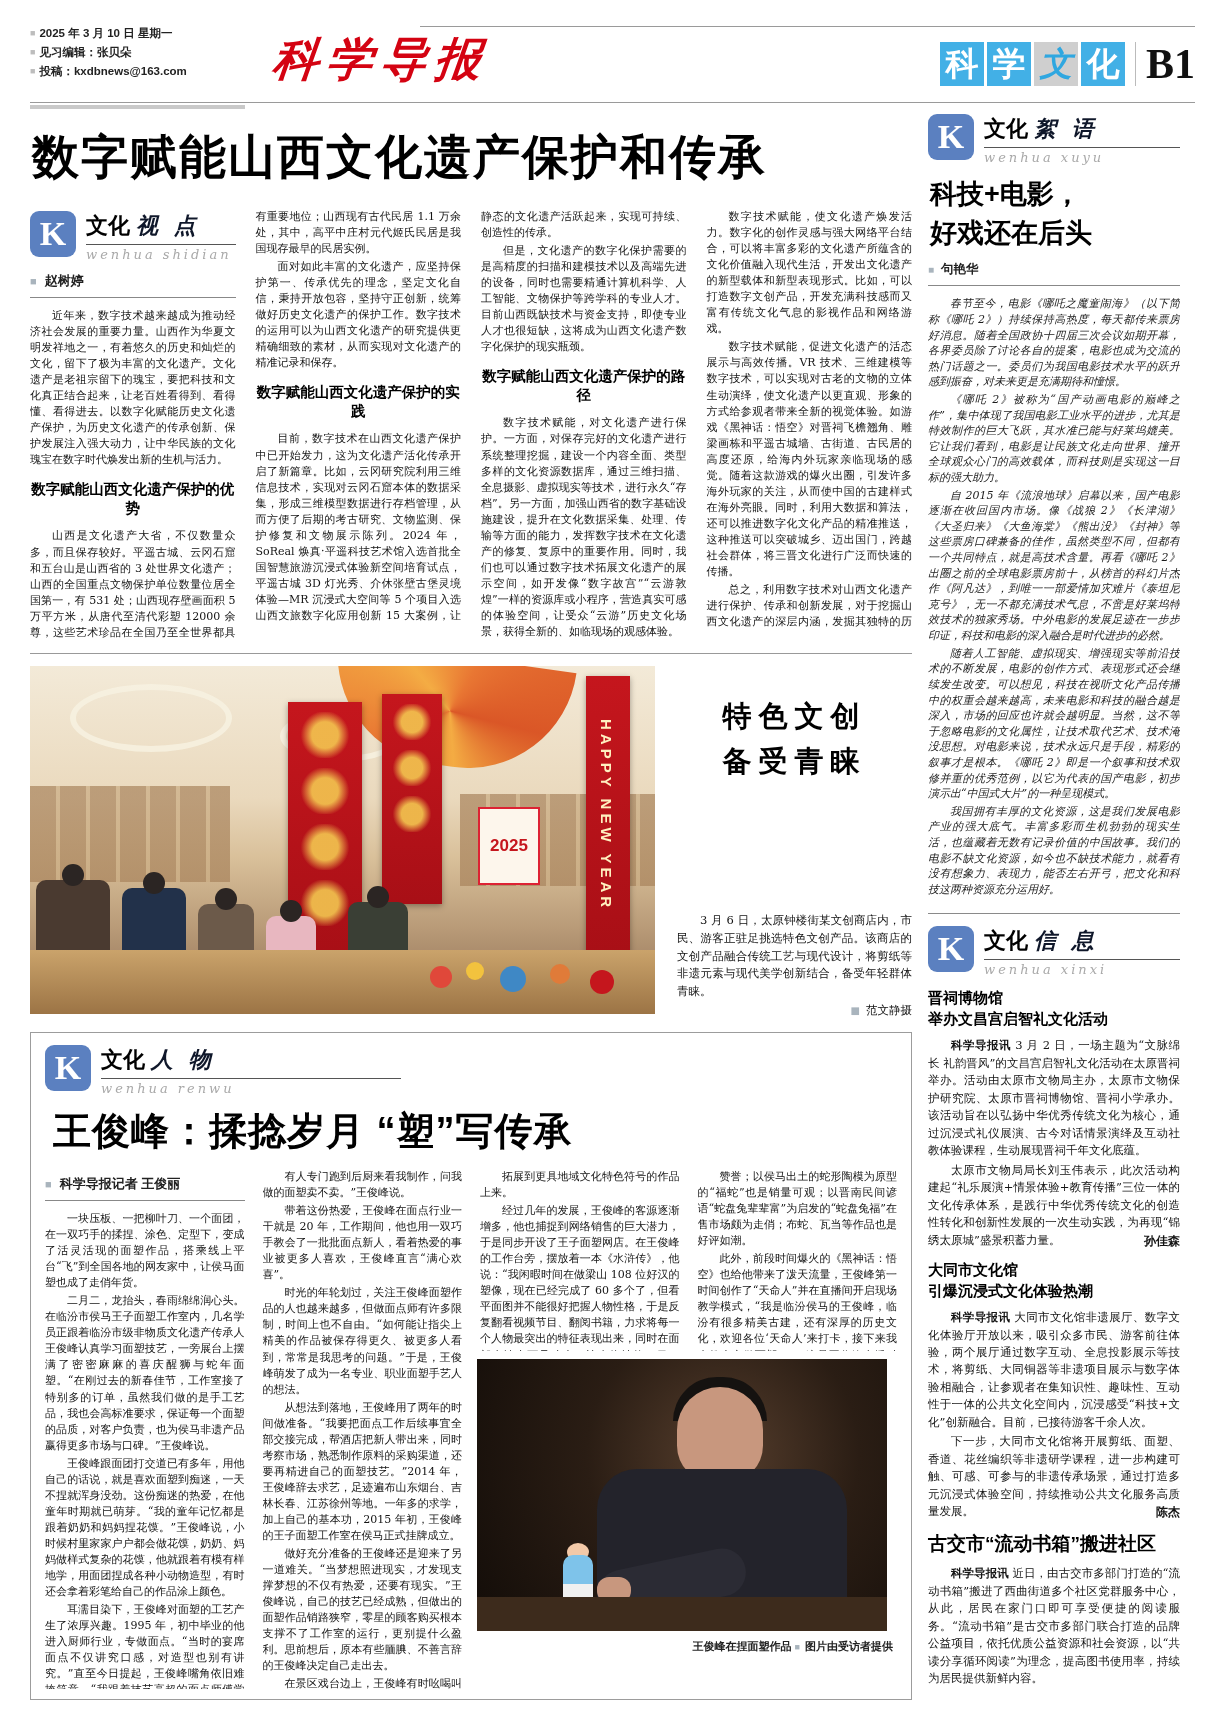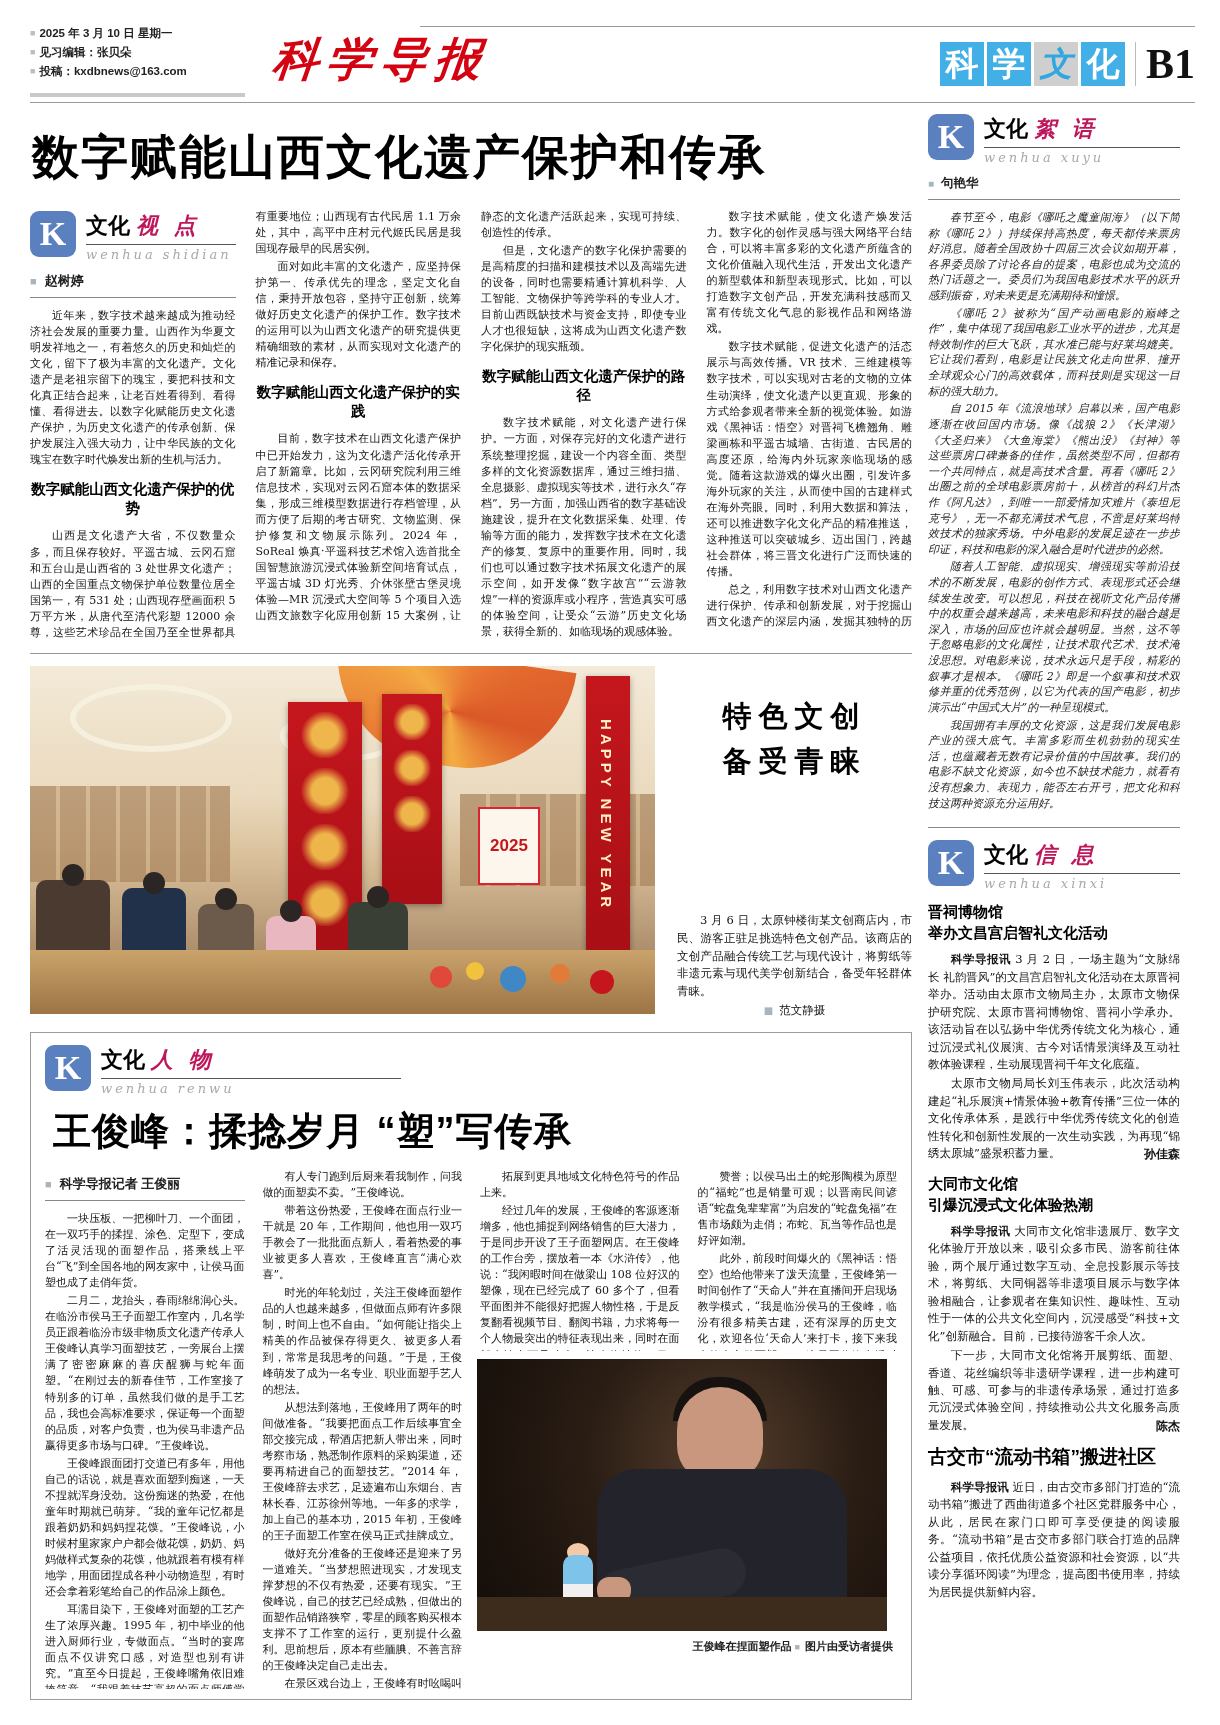--- a/index.html
+++ b/index.html
@@ -3,21 +3,21 @@
 <meta charset="utf-8">
 <style>
   html,body{margin:0;padding:0;background:#e8e8e8;}
   .page{position:relative;width:1220px;height:1725px;margin:0 auto;background:#ffffff;overflow:hidden;
         font-family:"DejaVu Serif","Liberation Serif",serif;color:#111;}
   .inner{padding:24px 25px 0 30px;display:flex;flex-direction:column;height:100%;box-sizing:border-box;}
 
   
   .hdr{display:flex;align-items:flex-start;position:relative;height:80px;}
   .hdr-info{width:215px;font-family:"Liberation Sans",sans-serif;font-size:11.5px;font-weight:bold;color:#222;
-            border-bottom:4px solid #c9c9c9;padding-bottom:12px;line-height:1.65;}
+            border-bottom:4px solid #c9c9c9;padding-bottom:24px;line-height:1.65;}
   .hdr-info .ln::before{content:"■";color:#bdbdbd;font-size:9px;margin-right:4px;vertical-align:1px;}
   .masthead{flex:1;text-align:left;padding-left:28px;}
   .masthead .mast{font-family:"DejaVu Serif",serif;font-style:italic;font-weight:bold;font-size:46px;
                   color:#d40312;letter-spacing:8px;line-height:70px;transform:skewX(-6deg);display:inline-block;}
   .hdr-topline{position:absolute;left:390px;right:0;top:2px;border-top:1px solid #9a9a9a;}
   .hdr-botline{position:absolute;left:0;right:0;top:78px;border-top:1px solid #9a9a9a;}
   .banner{display:flex;align-items:center;gap:3px;margin-top:18px;}
   .banner .ch{width:44px;height:44px;background:#42b0e6;color:#fff;font-family:"Liberation Sans",sans-serif;
               font-weight:bold;font-size:33px;display:flex;align-items:center;justify-content:center;}
   .banner .ch:nth-of-type(3){background:#cfcfcf;color:#2fa7e0;font-family:"DejaVu Serif",serif;font-style:italic;}
@@ -30,21 +30,21 @@
   .sidecol{width:252px;margin-left:16px;}
 
   
   .badge{break-inside:avoid;margin:2px 0 10px 0;}
   .badge-row{display:flex;align-items:flex-start;}
   .kbox{width:46px;height:46px;border-radius:9px;background:#5b80c0;color:#fff;flex:none;
         font-family:"Liberation Serif",serif;font-weight:bold;font-size:34px;display:flex;align-items:center;justify-content:center;}
   .btxt{margin-left:10px;flex:1;}
   .btitle{border-bottom:1px solid #555;padding-bottom:3px;display:flex;align-items:baseline;gap:6px;}
   .bmain{font-family:"Liberation Sans",sans-serif;font-weight:bold;font-size:22px;color:#000;}
-  .baccent{font-family:"DejaVu Serif",serif;font-style:italic;font-weight:bold;font-size:22px;color:#be185d;letter-spacing:4px;}
+  .baccent{font-family:"DejaVu Serif",serif;font-style:italic;font-weight:bold;font-size:22px;color:#0f172a;letter-spacing:4px;}
   .bpinyin{font-family:"DejaVu Serif",serif;font-style:italic;font-size:13px;color:#a9a9a9;letter-spacing:3px;margin-top:2px;}
 
   
   .headline1{font-family:"Liberation Sans",sans-serif;font-weight:bold;font-size:47px;letter-spacing:2px;
              color:#000;margin:14px 0 20px 2px;white-space:nowrap;}
   .a1body{columns:4;column-gap:20px;height:432px;overflow:hidden;}
   .p{font-size:11px;line-height:1.46;text-align:justify;text-indent:2em;margin:0 0 2px 0;color:#141414;}
   .subhead{font-family:"Liberation Sans",sans-serif;font-weight:bold;font-size:14.5px;text-align:center;
            margin:12px 0 10px 0;break-inside:avoid;color:#000;}
   .byline{font-family:"Liberation Sans",sans-serif;font-weight:bold;font-size:13px;color:#222;
@@ -63,21 +63,21 @@
   .banner-en{position:absolute;writing-mode:vertical-rl;color:#fff0c0;font-family:"Liberation Sans",sans-serif;
              font-weight:bold;font-size:15px;letter-spacing:4px;text-align:center;}
   .poster{position:absolute;background:#fdf6ec;border:2px solid #d23;color:#c5161d;font-family:"Liberation Sans",sans-serif;
           font-weight:bold;display:flex;align-items:center;justify-content:center;}
   .person{position:absolute;border-radius:10px 10px 4px 4px;}
   .person::before{content:"";position:absolute;top:-16px;left:50%;transform:translateX(-50%);
                   width:22px;height:22px;border-radius:50%;background:#2b2523;}
   .tablefront{position:absolute;bottom:0;left:0;right:0;height:64px;
       background:linear-gradient(#caa36b,#9c7445),radial-gradient(circle 6px at 20px 20px,#e34,transparent);}
   .dot{position:absolute;border-radius:50%;}
-  .photo1-side{flex:1;display:flex;flex-direction:column;padding-left:22px;align-items:center;}
+  .photo1-side{flex:1;display:flex;flex-direction:column;padding-left:22px;}
   .ph-title{font-family:"Liberation Sans",sans-serif;font-weight:bold;font-size:29px;letter-spacing:7px;
             text-align:center;line-height:1.55;margin-top:28px;color:#000;}
   .ph-caption{margin-top:auto;font-size:11.5px;line-height:1.55;text-align:justify;text-indent:2em;color:#141414;}
   .ph-credit{text-align:right;font-size:11.5px;margin-top:2px;}
   .ph-credit::before{content:"■";color:#a9b4bd;font-size:10px;margin-right:6px;}
 
   
   .a2box{margin-top:14px;border:1px solid #9c9c9c;padding:10px 14px 12px 14px;position:relative;height:668px;box-sizing:border-box;}
   .headline2{font-family:"Liberation Sans",sans-serif;font-weight:bold;font-size:38px;letter-spacing:1px;
              margin:4px 0 12px 8px;color:#000;white-space:nowrap;}
@@ -303,20 +303,24 @@
             <div class="kbox">K</div>
             <div class="btxt">
               <div class="btitle">
                 <span class="bmain">文化</span>
                 <span class="baccent">絮 语</span>
               </div>
               <div class="bpinyin">wenhua xuyu</div>
             </div>
           </div>
         </div>
+        <div class="s-title">
+          <div>科技+电影，</div>
+          <div>好戏还在后头</div>
+        </div>
         <div class="s-byline">句艳华</div>
         <div class="s-essay">
 
         <p class="kai">春节至今，电影《哪吒之魔童闹海》（以下简称《哪吒 2》）持续保持高热度，每天都传来票房好消息。随着全国政协十四届三次会议如期开幕，各界委员除了讨论各自的提案，电影也成为交流的热门话题之一。委员们为我国电影技术水平的跃升感到振奋，对未来更是充满期待和憧憬。</p>
             <p class="kai">《哪吒 2》被称为“国产动画电影的巅峰之作”，集中体现了我国电影工业水平的进步，尤其是特效制作的巨大飞跃，其水准已能与好莱坞媲美。它让我们看到，电影是让民族文化走向世界、撞开全球观众心门的高效载体，而科技则是实现这一目标的强大助力。</p>
             <p class="kai">自 2015 年《流浪地球》启幕以来，国产电影逐渐在收回国内市场。像《战狼 2》《长津湖》《大圣归来》《大鱼海棠》《熊出没》《封神》等这些票房口碑兼备的佳作，虽然类型不同，但都有一个共同特点，就是高技术含量。再看《哪吒 2》出圈之前的全球电影票房前十，从榜首的科幻片杰作《阿凡达》，到唯一一部爱情加灾难片《泰坦尼克号》，无一不都充满技术气息，不啻是好莱坞特效技术的独家秀场。中外电影的发展足迹在一步步印证，科技和电影的深入融合是时代进步的必然。</p>
             <p class="kai">随着人工智能、虚拟现实、增强现实等前沿技术的不断发展，电影的创作方式、表现形式还会继续发生改变。可以想见，科技在视听文化产品传播中的权重会越来越高，未来电影和科技的融合越是深入，市场的回应也许就会越明显。当然，这不等于忽略电影的文化属性，让技术取代艺术、技术淹没思想。对电影来说，技术永远只是手段，精彩的叙事才是根本。《哪吒 2》即是一个叙事和技术双修并重的优秀范例，以它为代表的国产电影，初步演示出“中国式大片”的一种呈现模式。</p>
             <p class="kai">我国拥有丰厚的文化资源，这是我们发展电影产业的强大底气。丰富多彩而生机勃勃的现实生活，也蕴藏着无数有记录价值的中国故事。我们的电影不缺文化资源，如今也不缺技术能力，就看有没有想象力、表现力，能否左右开弓，把文化和科技这两种资源充分运用好。</p>
           </div>
 

